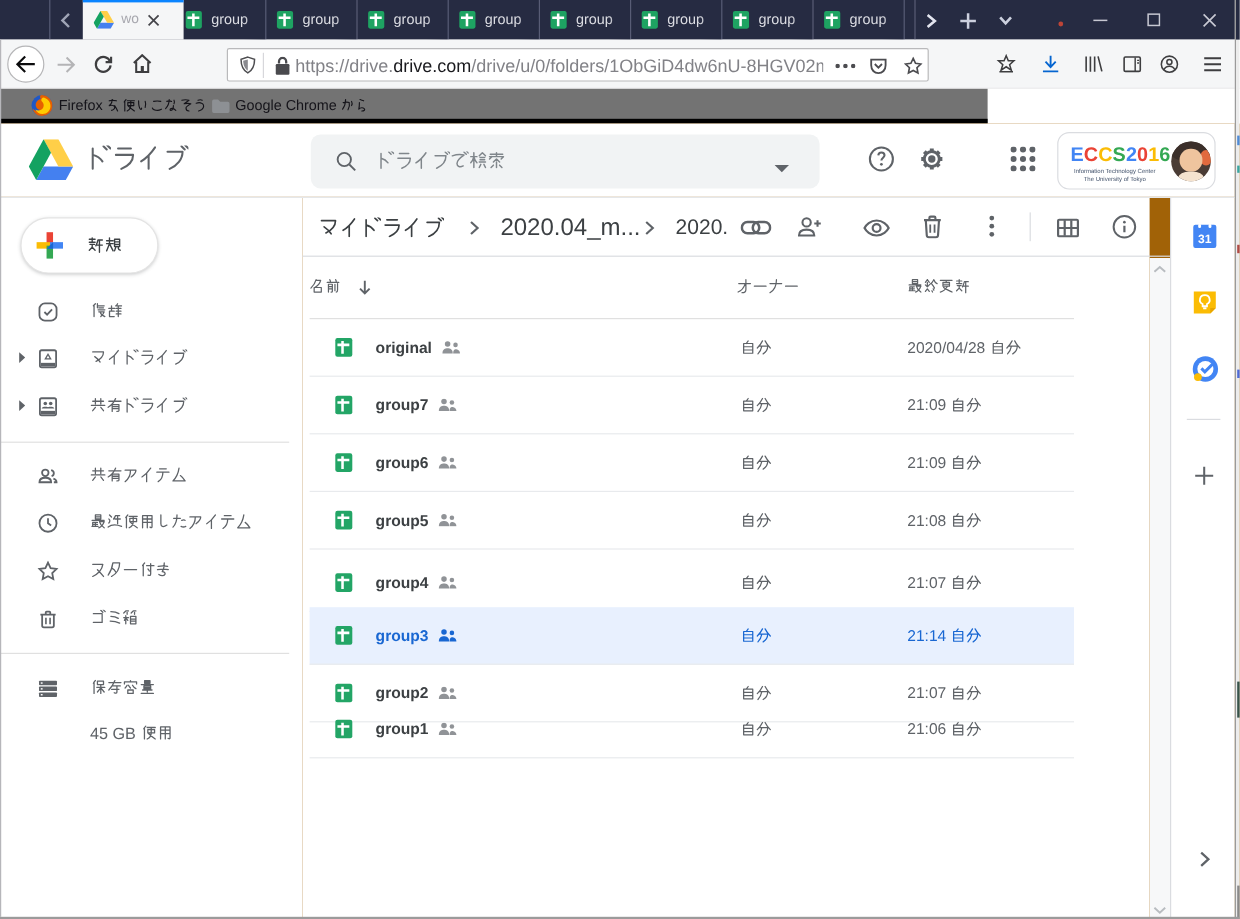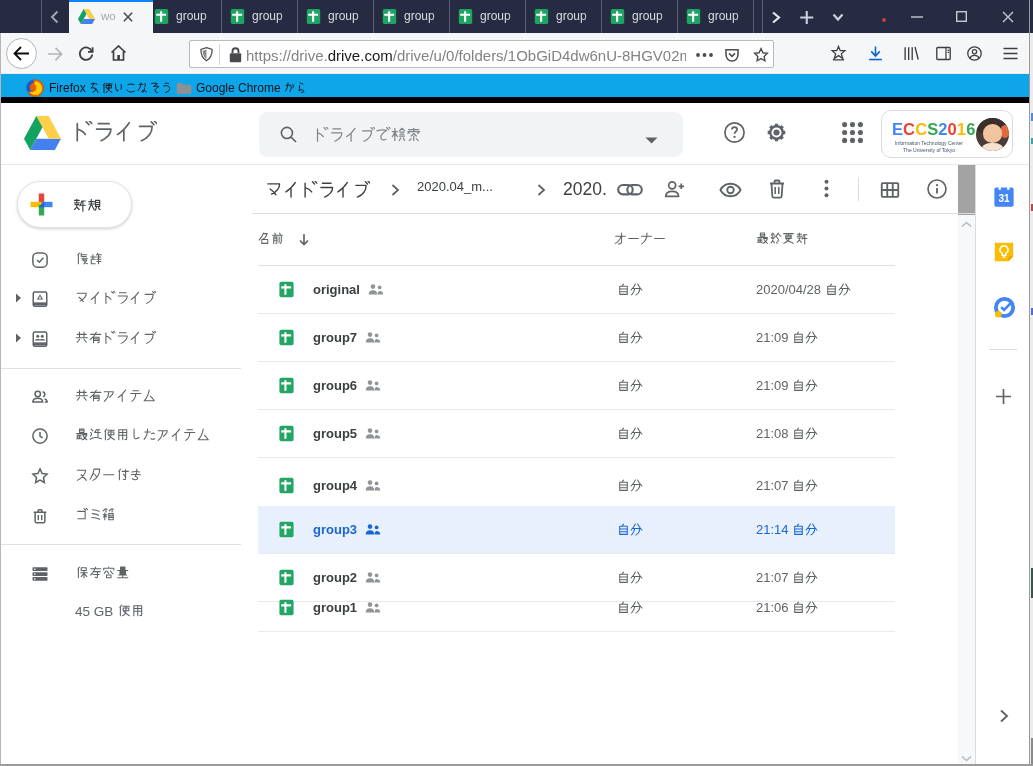--- a/index.html
+++ b/index.html
@@ -12,23 +12,23 @@
 .tab{position:absolute;top:0;height:33px}
 .tab .ticon{position:absolute;left:8px;top:8px;width:17px;height:17px}
 .tab .tlabel{position:absolute;left:31px;top:9px;font-size:12px;color:#dcdde3;white-space:nowrap;overflow:hidden;width:40px}
 .tab .fade{position:absolute;right:0;top:0;width:18px;height:33px;background:linear-gradient(90deg,rgba(38,43,66,0),#262b42)}
 #activetab{position:absolute;left:69px;top:0;width:84px;height:33px;background:#f5f6f7}
 #activetab .stripe{position:absolute;left:0;top:0;width:100%;height:2px;background:#0a84ff}
 
 #navbar{left:0;top:33px;width:1033px;height:41px;background:#f5f6f7;border-bottom:1px solid #ececed}
 #urlbar{position:absolute;left:189px;top:7px;width:585px;height:28px;background:#fff;border:1px solid #b9b9bb;border-radius:2px}
 
-#bookbar{left:0;top:74px;width:1033px;height:29px;background:#0ea5e9;border-bottom:6px solid #000000;font-size:12px;color:#15141a}
+#bookbar{left:0;top:74px;width:823px;height:29px;background:#737373;border-bottom:4px solid #000000;font-size:12px;color:#15141a}
 
-#page{left:0;top:103px;width:1033px;height:663px;background:#a3a3a3}
+#page{left:0;top:103px;width:1033px;height:663px;background:#a16207}
 #dheader{position:absolute;left:0;top:0;width:1029px;height:61px;background:#fff}
 #searchbox{position:absolute;left:259px;top:9px;width:424px;height:45px;background:#f1f3f4;border-radius:8px;color:#80868b;font-size:15px}
 
 #sidenav{position:absolute;left:0;top:61px;width:252px;height:602px;background:#fff}
 .navitem{position:absolute;left:0;width:252px;height:40px;color:#5f6368;font-size:13.5px}
 .navitem .nicon{position:absolute;left:31px;top:11px;width:18px;height:18px}
 .navitem .nlabel{position:absolute;left:75px;top:12px;white-space:nowrap}
 .sdiv{position:absolute;left:0;width:241px;height:1px;background:#e0e0e0}
 
 #content{position:absolute;left:252px;top:61px;width:706px;height:602px;background:#fff}
@@ -683,21 +683,21 @@
           </svg><svg class="cjk">
             <use href="#k-ra"></use>
           </svg><svg class="cjk">
             <use href="#k-i"></use>
           </svg><svg class="cjk">
             <use href="#k-bu"></use>
           </svg></div>
       <svg class="ic" style="position:absolute;left:139px;top:20px" width="9" height="12" viewBox="0 0 9 12">
           <path d="M1.5 1 L7 6 L1.5 11" fill="none" stroke="#5f6368" stroke-width="1.8"></path>
         </svg>
-      <div style="position:absolute;left:165px;top:15px;font-size:13px;color:#3c4043">2020.04_m...</div>
+      <div style="position:absolute;left:165px;top:15px;font-size:20px;color:#3c4043">2020.04_m...</div>
       <svg class="ic" style="position:absolute;left:285px;top:20px" width="9" height="12" viewBox="0 0 9 12">
           <path d="M1.5 1 L7 6 L1.5 11" fill="none" stroke="#5f6368" stroke-width="1.8"></path>
         </svg>
       <div style="position:absolute;left:311px;top:15px;font-size:17.5px;color:#3c4043">2020.</div>
       <svg class="ic" style="position:absolute;left:365px;top:18px" width="26" height="15" viewBox="0 0 26 15">
           <rect x="1.2" y="3" width="14.5" height="9.4" rx="4.7" fill="none" stroke="#5f6368" stroke-width="2.1"></rect>
           <rect x="10.3" y="3" width="14.5" height="9.4" rx="4.7" fill="none" stroke="#5f6368" stroke-width="2.1"></rect>
         </svg>
       <svg class="ic" style="position:absolute;left:411px;top:15px" width="22" height="20" viewBox="0 0 24 22">
           <circle cx="10" cy="7" r="3.8" fill="none" stroke="#5f6368" stroke-width="1.9"></circle>

